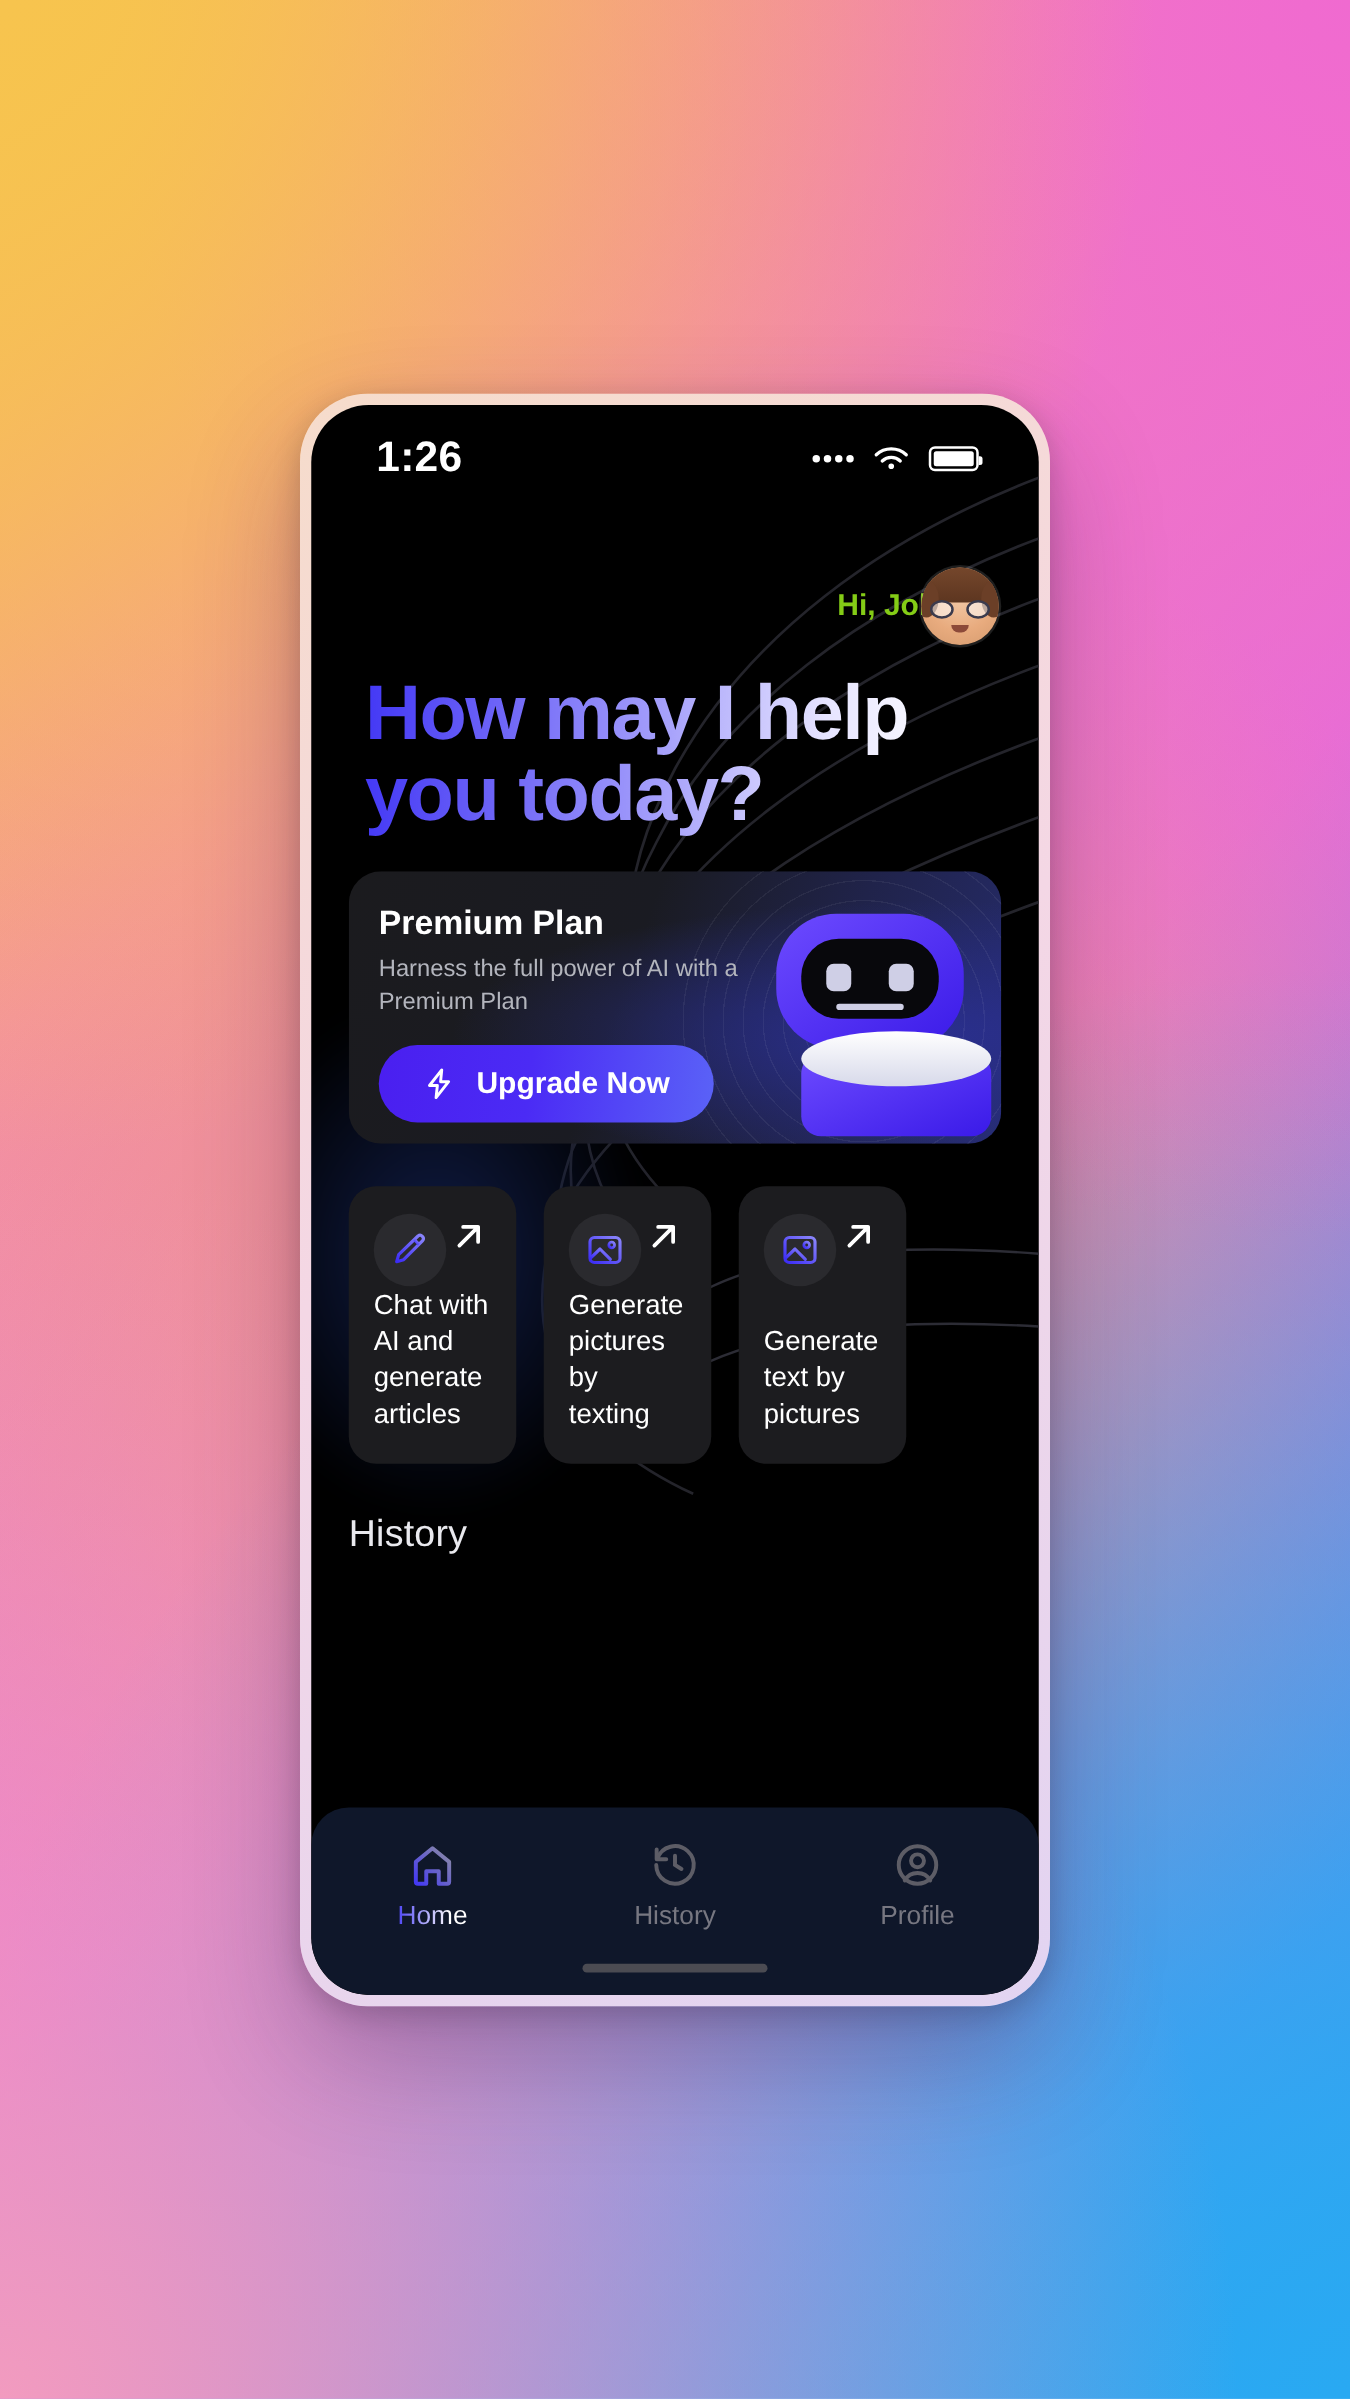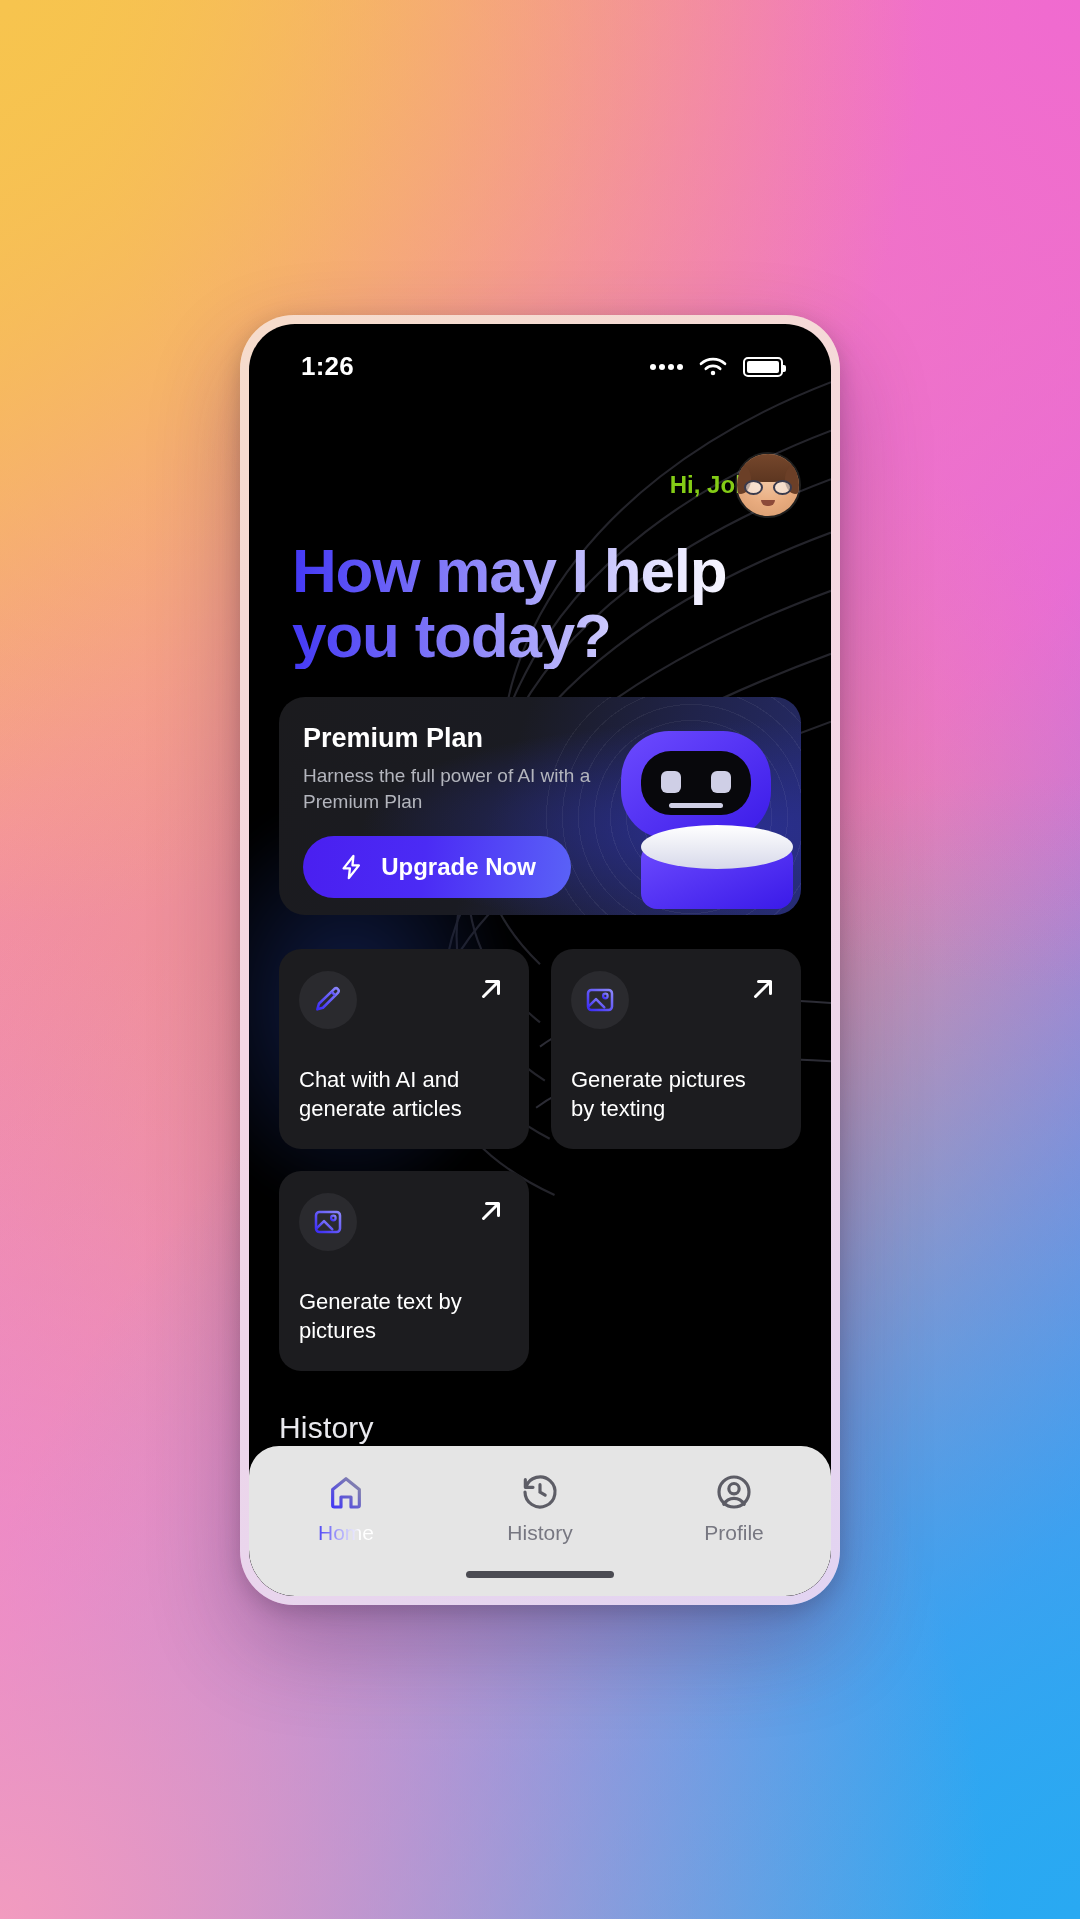--- a/index.html
+++ b/index.html
@@ -40,21 +40,21 @@
     background:radial-gradient(ellipse at center,#101c46 0%, rgba(10,16,40,0) 70%);
     filter:blur(12px);
   }
 
   
   .statusbar{
     position:relative; z-index:4;
     height:86px; display:flex; align-items:center; justify-content:space-between;
     padding:0 48px 0 52px;
   }
-  .sb-time{ color:#fff; font-size:26px; font-weight:700; letter-spacing:.2px; }
+  .sb-time{ color:#fff; font-size:34px; font-weight:700; letter-spacing:.2px; }
   .sb-right{ display:flex; align-items:center; gap:14px; }
   .sig-dots{ display:flex; align-items:flex-end; gap:3px; }
   .sig-dots i{ display:block; width:6px; height:6px; border-radius:50%; background:#fff; }
   .batt{
     width:40px; height:20px; border-radius:5px; border:2px solid #fff;
     position:relative; display:flex; align-items:center; padding:2px;
   }
   .batt::after{
     content:""; position:absolute; right:-5px; top:6px;
     width:3px; height:7px; border-radius:0 2px 2px 0; background:#fff;
@@ -141,21 +141,21 @@
     display:flex; align-items:center; justify-content:center; gap:15px;
     font-family:inherit;
   }
   .robot{
     position:absolute; right:-6px; bottom:0; width:200px; height:190px; z-index:2;
   }
 
   
   .grid{
     margin-top:34px;
-    display:grid; grid-template-columns:1fr 1fr; gap:22px;
+    display:grid; grid-template-columns:1fr 1fr 1fr 1fr; gap:22px;
   }
   .feat{
     position:relative; background:#1c1c1f; border-radius:22px;
     padding:22px 20px 26px; min-height:200px;
     display:flex; flex-direction:column; justify-content:space-between;
     cursor:pointer;
   }
   .feat-top{ display:flex; align-items:flex-start; justify-content:space-between; }
   .icon-circle{
     width:58px; height:58px; border-radius:50%; background:#2a2a2e;
@@ -164,21 +164,21 @@
   .feat-label{ color:#fff; font-size:22px; line-height:1.32; white-space:pre-line; }
 
   
   .history-head{
     margin-top:40px; color:#e9e9ee; font-size:30px; font-weight:400; letter-spacing:.2px;
   }
 
   
   .bottom-nav{
     position:absolute; left:0; right:0; bottom:0; z-index:5;
-    height:150px; background:#e5e5e5;
+    height:150px; background:#0f172a;
     border-radius:30px 30px 46px 46px;
     display:flex; align-items:flex-start; padding-top:26px;
   }
   .nav-item{
     flex:1; display:flex; flex-direction:column; align-items:center; gap:9px; cursor:pointer;
   }
   .nav-label{ font-size:21px; }
   .nav-label.active{
     background:linear-gradient(90deg,#4f46f5 0%, #ffffff 75%);
     -webkit-background-clip:text; background-clip:text; color:transparent;

